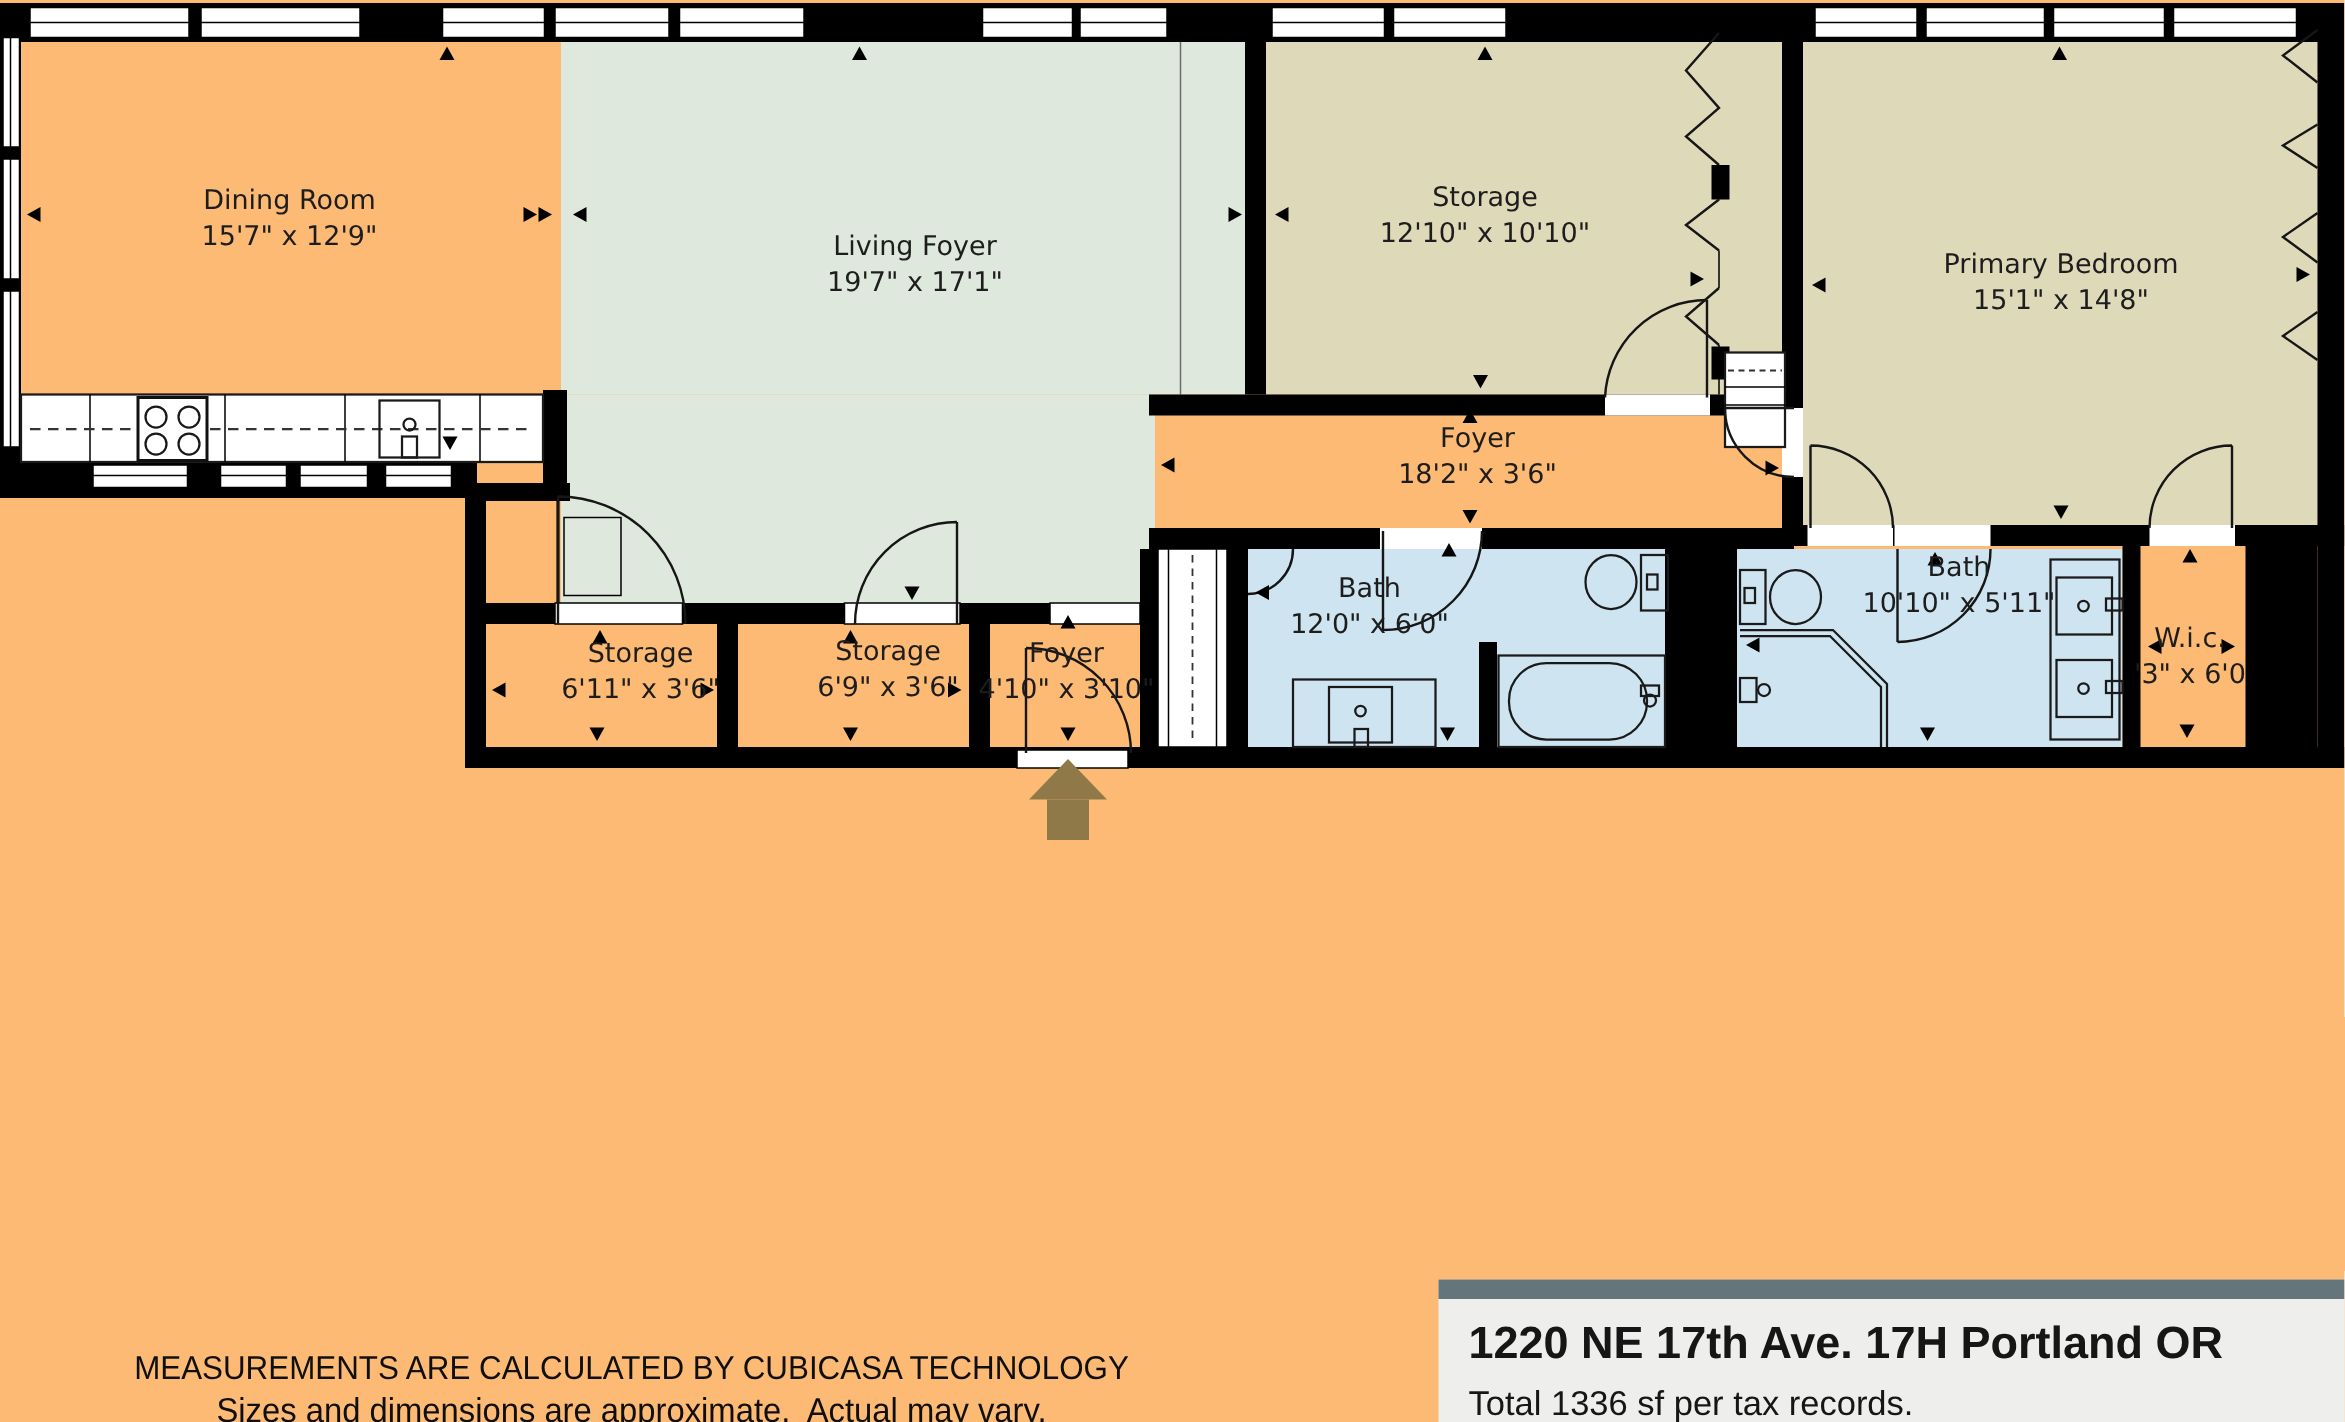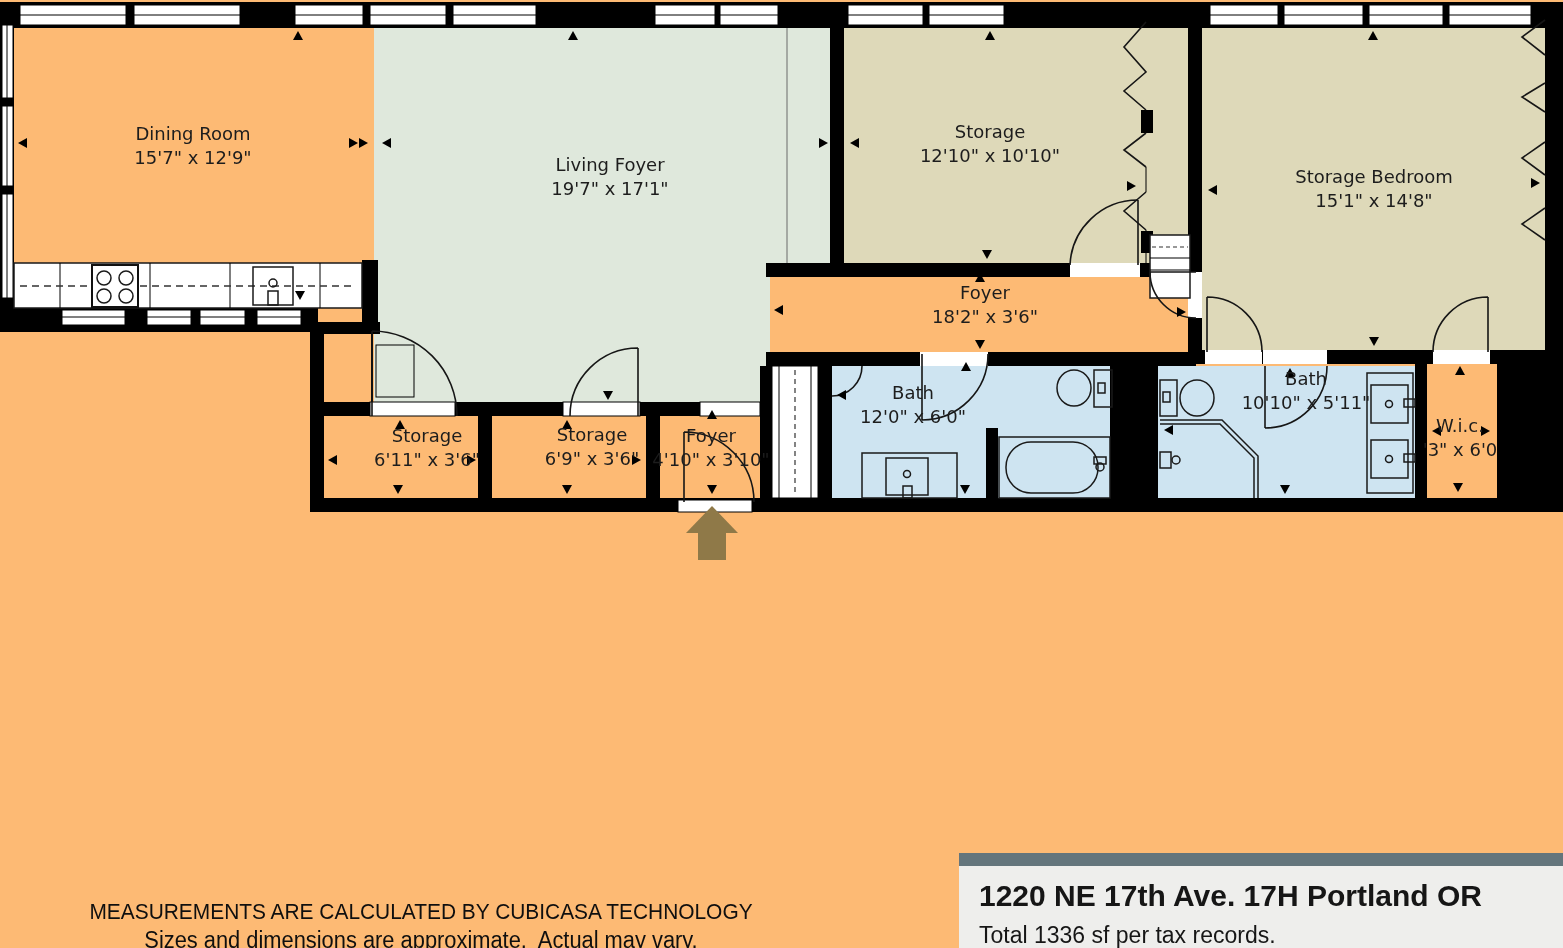--- a/index.html
+++ b/index.html
@@ -272,21 +272,21 @@
   </div>
   <div class="room-label" style="left:610px;top:153px;">
     <div>Living Foyer</div>
     <div>19'7" x 17'1"</div>
   </div>
   <div class="room-label" style="left:990px;top:120px;">
     <div>Storage</div>
     <div>12'10" x 10'10"</div>
   </div>
   <div class="room-label" style="left:1374px;top:165px;">
-    <div>Storage Bedroom</div>
+    <div>Primary Bedroom</div>
     <div>15'1" x 14'8"</div>
   </div>
   <div class="room-label" style="left:985px;top:281px;">
     <div>Foyer</div>
     <div>18'2" x 3'6"</div>
   </div>
   <div class="room-label" style="left:913px;top:381px;">
     <div>Bath</div>
     <div>12'0" x 6'0"</div>
   </div>

